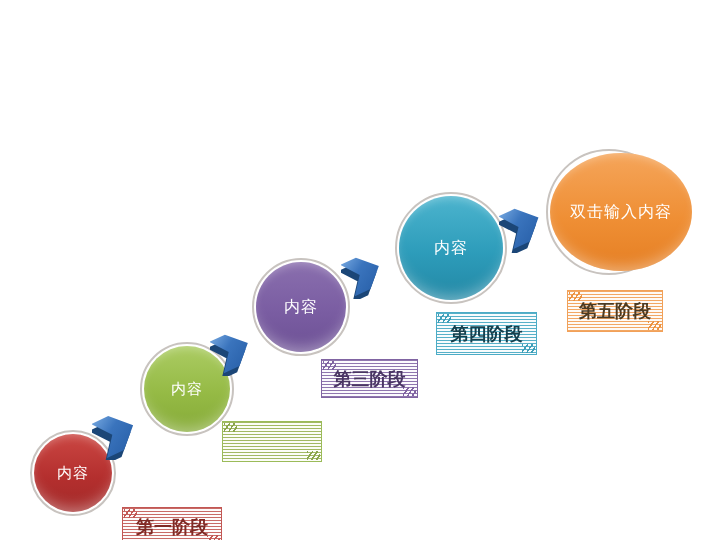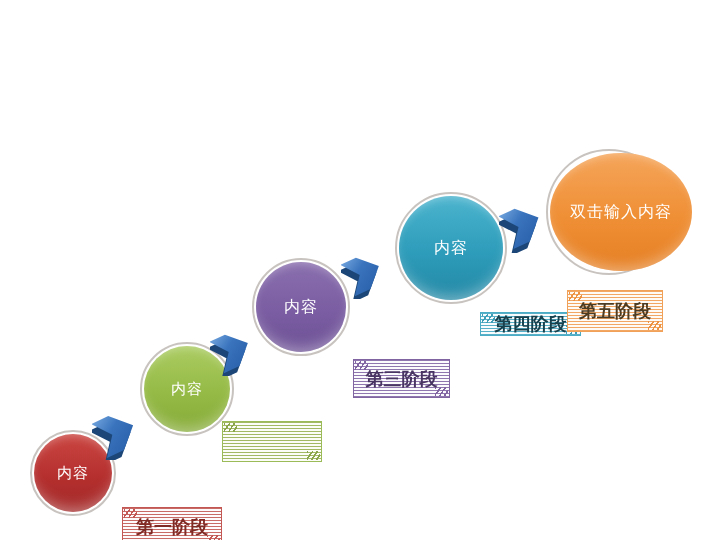--- a/index.html
+++ b/index.html
@@ -36,24 +36,24 @@
   .corner{position:absolute;width:13px;height:9px;}
   .corner-tl{left:1px;top:1px;}
   .corner-br{right:1px;bottom:1px;}
   .l1{left:122px;top:483px;width:100px;height:39px;color:#7f2a25;border:1px solid #c25754;
       background:repeating-linear-gradient(180deg,#c86a66 0 1px,#fdfbfb 1px 3px);margin-top:24px;}
   .l1 .corner{background:repeating-linear-gradient(125deg,#c25754 0 1.5px,transparent 1.5px 4px);}
   .l2{left:222px;top:421px;width:100px;height:41px;color:#4f6228;border:1px solid #9bbb59;
       background:repeating-linear-gradient(180deg,#a3b964 0 1px,#fcfdf8 1px 3px);}
   .l2 .corner{background:repeating-linear-gradient(125deg,#8aa44c 0 1.5px,transparent 1.5px 4px);}
   .l3{left:321px;top:359px;width:97px;height:39px;color:#493563;border:1px solid #8064a2;
-      background:repeating-linear-gradient(180deg,#8f76ae 0 1px,#fbfafd 1px 3px);margin-left:32px;}
+      background:repeating-linear-gradient(180deg,#8f76ae 0 1px,#fbfafd 1px 3px);}
   .l3 .corner{background:repeating-linear-gradient(125deg,#8064a2 0 1.5px,transparent 1.5px 4px);}
-  .l4{left:436px;top:312px;width:101px;height:24px;color:#17404d;border:1px solid #4bacc6;
-      background:repeating-linear-gradient(180deg,#57b0c8 0 1px,#f8fcfd 1px 3px);margin-left:44px;}
+  .l4{left:436px;top:312px;width:101px;height:43px;color:#17404d;border:1px solid #4bacc6;
+      background:repeating-linear-gradient(180deg,#57b0c8 0 1px,#f8fcfd 1px 3px);}
   .l4 .corner{background:repeating-linear-gradient(125deg,#3d9db7 0 1.5px,transparent 1.5px 4px);}
   .l5{left:567px;top:290px;width:96px;height:42px;color:#4d3b22;border:1px solid #f2a158;
       background:repeating-linear-gradient(180deg,#f2a764 0 1px,#fefaf6 1px 3px);}
   .l5 .corner{background:repeating-linear-gradient(125deg,#ec9240 0 1.5px,transparent 1.5px 4px);}
 </style>
 </head>
 <body>
 
 <div class="canvas">
 

